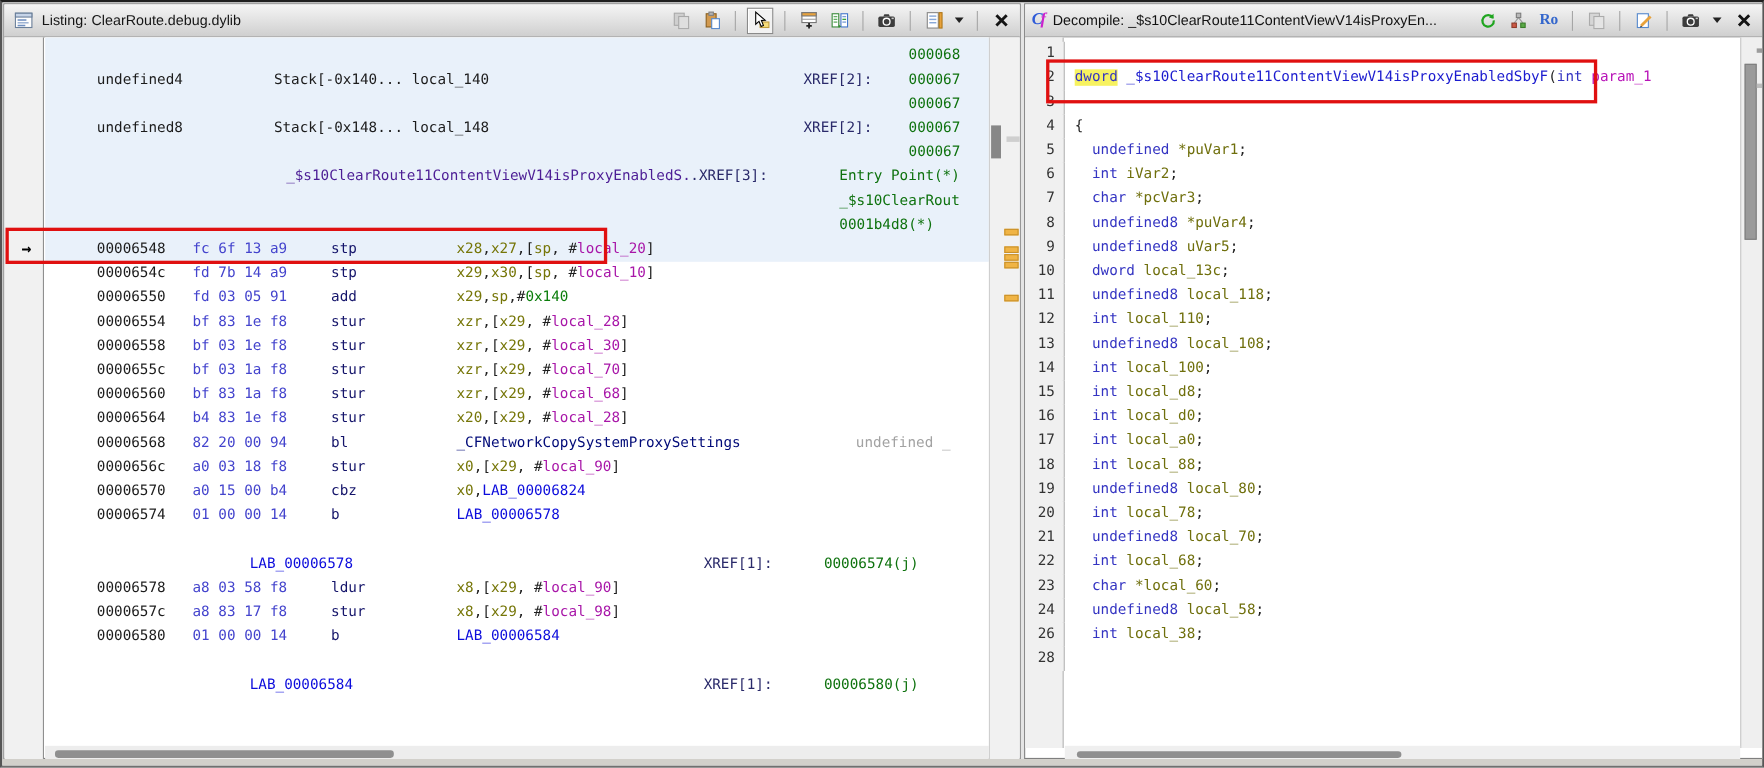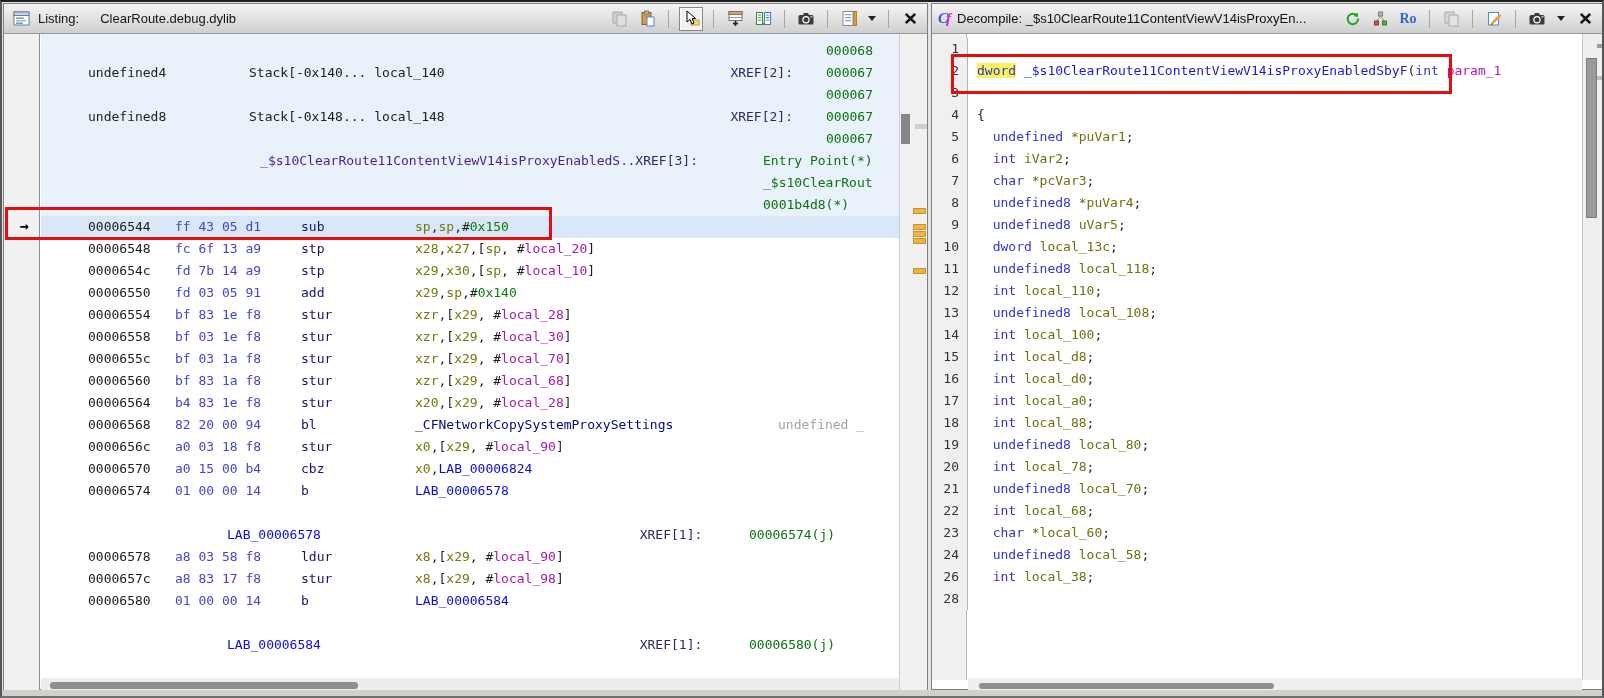--- a/index.html
+++ b/index.html
@@ -5,21 +5,21 @@
   html,body{margin:0;padding:0;background:#bfbfbf;font-family:"Liberation Sans",sans-serif;}
   .window{position:relative;width:1604px;height:698px;background:#e4e4e4;box-sizing:border-box;
           border-top:2px solid #1f1f1f;border-left:2px solid #565656;border-right:2px solid #565656;border-bottom:2px solid #707070;overflow:hidden;}
   .panel{position:absolute;top:1px;height:687px;background:#fff;border:1px solid #7f7f7f;box-sizing:border-box;}
   .panel.left{left:1px;width:925px;}
   .panel.right{left:929px;width:672px;}
   .pheader{position:absolute;top:0;left:0;right:0;height:30px;display:flex;align-items:center;gap:6px;
            padding:0 6px;background:linear-gradient(#f5f5f5,#cfcfcf);border-bottom:1px solid #999;
            font-size:13px;color:#111;box-sizing:border-box;white-space:nowrap;}
   .ptitle{font-size:13px;color:#151515;}
-  .ptitle .fname-part{margin-left:21px;}
+  .ptitle .fname-part{margin-left:4px;}
   .tb-sep{width:1px;height:18px;background:#a6a6a6;margin:0 4px;flex:none;}
   .tbi{width:22px;height:22px;display:flex;align-items:center;justify-content:center;flex:none;}
   .tbi svg{display:block;}
   .cursor-btn{border:1px solid #8a8a8a;background:#f2f2f2;box-shadow:inset 1px 1px 0 #ffffff;}
   .close-x svg{stroke:#141414;}
   .dd-tri{width:0;height:0;border-left:4px solid transparent;border-right:4px solid transparent;border-top:5px solid #222;}
   .mono{font-family:"DejaVu Sans Mono",monospace;font-size:13px;line-height:22px;}
 
   
   .lmargin{position:absolute;left:0;top:30px;width:36px;height:656px;background:#f1f1f1;border-right:1px solid #8f8f8f;box-sizing:border-box;}
@@ -175,21 +175,20 @@
       <div class="blue-block"></div>
       <div class="lrows">
           <div class="lrow mono"><span class="lcell c-xv">000068</span></div>
           <div class="lrow mono"><span class="lcell c-decl">undefined4</span><span class="lcell c-stack">Stack[-0x140... local_140</span><span class="lcell c-xl2">XREF[2]:</span><span class="lcell c-xv">000067</span></div>
           <div class="lrow mono"><span class="lcell c-xv">000067</span></div>
           <div class="lrow mono"><span class="lcell c-decl">undefined8</span><span class="lcell c-stack">Stack[-0x148... local_148</span><span class="lcell c-xl2">XREF[2]:</span><span class="lcell c-xv">000067</span></div>
           <div class="lrow mono"><span class="lcell c-xv">000067</span></div>
           <div class="lrow mono"><span class="lcell c-fn">_$s10ClearRoute11ContentViewV14isProxyEnabledS.</span><span class="lcell c-xl3">.XREF[3]:</span><span class="lcell c-xve">Entry Point(*)</span></div>
           <div class="lrow mono"><span class="lcell c-xve">_$s10ClearRout</span></div>
           <div class="lrow mono"><span class="lcell c-xve">0001b4d8(*)</span></div>
-          <div class="lrow mono cur"><span class="lcell c-addr">00006544</span><span class="lcell c-bytes">ff 43 05 d1</span><span class="lcell c-mn">sub</span><span class="lcell c-ops"><span class="reg">sp</span><span class="pln">,</span><span class="reg">sp</span><span class="pln">,#</span><span class="imm">0x150</span></span></div>
           <div class="lrow mono"><span class="lcell c-addr">00006548</span><span class="lcell c-bytes">fc 6f 13 a9</span><span class="lcell c-mn">stp</span><span class="lcell c-ops"><span class="reg">x28</span><span class="pln">,</span><span class="reg">x27</span><span class="pln">,[</span><span class="reg">sp</span><span class="pln">, #</span><span class="loc">local_20</span><span class="pln">]</span></span></div>
           <div class="lrow mono"><span class="lcell c-addr">0000654c</span><span class="lcell c-bytes">fd 7b 14 a9</span><span class="lcell c-mn">stp</span><span class="lcell c-ops"><span class="reg">x29</span><span class="pln">,</span><span class="reg">x30</span><span class="pln">,[</span><span class="reg">sp</span><span class="pln">, #</span><span class="loc">local_10</span><span class="pln">]</span></span></div>
           <div class="lrow mono"><span class="lcell c-addr">00006550</span><span class="lcell c-bytes">fd 03 05 91</span><span class="lcell c-mn">add</span><span class="lcell c-ops"><span class="reg">x29</span><span class="pln">,</span><span class="reg">sp</span><span class="pln">,#</span><span class="imm">0x140</span></span></div>
           <div class="lrow mono"><span class="lcell c-addr">00006554</span><span class="lcell c-bytes">bf 83 1e f8</span><span class="lcell c-mn">stur</span><span class="lcell c-ops"><span class="reg">xzr</span><span class="pln">,[</span><span class="reg">x29</span><span class="pln">, #</span><span class="loc">local_28</span><span class="pln">]</span></span></div>
           <div class="lrow mono"><span class="lcell c-addr">00006558</span><span class="lcell c-bytes">bf 03 1e f8</span><span class="lcell c-mn">stur</span><span class="lcell c-ops"><span class="reg">xzr</span><span class="pln">,[</span><span class="reg">x29</span><span class="pln">, #</span><span class="loc">local_30</span><span class="pln">]</span></span></div>
           <div class="lrow mono"><span class="lcell c-addr">0000655c</span><span class="lcell c-bytes">bf 03 1a f8</span><span class="lcell c-mn">stur</span><span class="lcell c-ops"><span class="reg">xzr</span><span class="pln">,[</span><span class="reg">x29</span><span class="pln">, #</span><span class="loc">local_70</span><span class="pln">]</span></span></div>
           <div class="lrow mono"><span class="lcell c-addr">00006560</span><span class="lcell c-bytes">bf 83 1a f8</span><span class="lcell c-mn">stur</span><span class="lcell c-ops"><span class="reg">xzr</span><span class="pln">,[</span><span class="reg">x29</span><span class="pln">, #</span><span class="loc">local_68</span><span class="pln">]</span></span></div>
           <div class="lrow mono"><span class="lcell c-addr">00006564</span><span class="lcell c-bytes">b4 83 1e f8</span><span class="lcell c-mn">stur</span><span class="lcell c-ops"><span class="reg">x20</span><span class="pln">,[</span><span class="reg">x29</span><span class="pln">, #</span><span class="loc">local_28</span><span class="pln">]</span></span></div>
           <div class="lrow mono"><span class="lcell c-addr">00006568</span><span class="lcell c-bytes">82 20 00 94</span><span class="lcell c-mn">bl</span><span class="lcell c-tail">undefined _</span><span class="lcell c-ops"><span class="fnref">_CFNetworkCopySystemProxySettings</span></span></div>
           <div class="lrow mono"><span class="lcell c-addr">0000656c</span><span class="lcell c-bytes">a0 03 18 f8</span><span class="lcell c-mn">stur</span><span class="lcell c-ops"><span class="reg">x0</span><span class="pln">,[</span><span class="reg">x29</span><span class="pln">, #</span><span class="loc">local_90</span><span class="pln">]</span></span></div>

